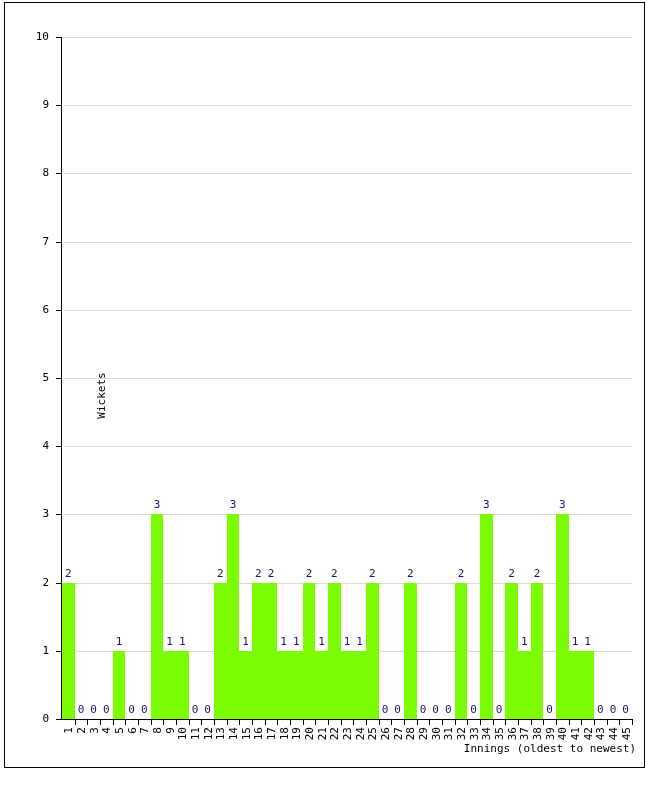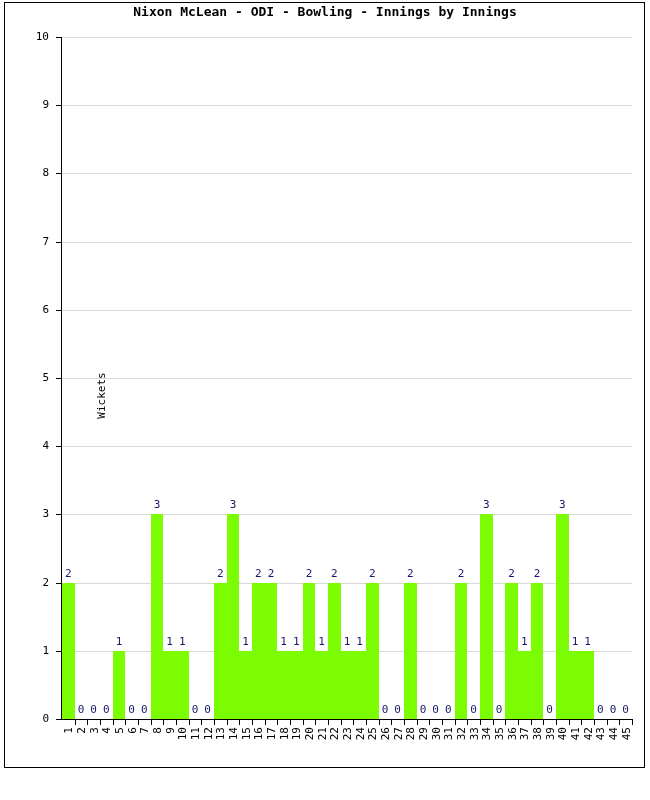--- a/index.html
+++ b/index.html
@@ -147,21 +147,20 @@
     font-family: "DejaVu Sans Mono", "Liberation Mono", monospace;
   }
 </style>
 </head>
 <body>
 
 <div id="page">
 
   <div id="outer-frame"></div>
 
-  <div id="chart-title">Nixon McLean - ODI - Bowling - Innings by Innings</div>
 
   <div id="plot-frame-left"></div>
   <div id="plot-frame-bottom"></div>
 
   <div id="plot">
     <div id="ylabel">Wickets</div>
     <div id="y-axis-group">
         <div class="ytick-mark" style="top: 682px; left: -6px;"></div>
         <div class="ytick-label" style="left: -53px; top: 675px;">0</div>
         <div class="gridline" style="top: 613.8px;"></div>
@@ -265,20 +264,21 @@
         <div class="bar-value" style="left: 506.667px; width: 12.6667px; top: 597.8px; color: rgb(23, 23, 102);">1</div>
         <div class="bar" style="left: 519.333px; width: 12.6667px; height: 68.2px; background: rgb(124, 252, 0);"></div>
         <div class="bar-value" style="left: 519.333px; width: 12.6667px; top: 597.8px; color: rgb(23, 23, 102);">1</div>
         <div class="bar-value" style="left: 532px; width: 12.6667px; top: 666px; color: rgb(23, 23, 102);">0</div>
         <div class="bar-value" style="left: 544.667px; width: 12.6667px; top: 666px; color: rgb(23, 23, 102);">0</div>
         <div class="bar-value" style="left: 557.333px; width: 12.6667px; top: 666px; color: rgb(23, 23, 102);">0</div>
       </div>
     <div id="x-axis-group"></div>
   </div>
 
+  <div id="xlabel">Innings (oldest to newest)</div>
 
 
 <div class="xtick-mark" style="left: 74.6667px;"></div>
     <div class="xtick-label" style="left: 63.3333px;">1</div>
     <div class="xtick-mark" style="left: 87.3333px;"></div>
     <div class="xtick-label" style="left: 76px;">2</div>
     <div class="xtick-mark" style="left: 100px;"></div>
     <div class="xtick-label" style="left: 88.6667px;">3</div>
     <div class="xtick-mark" style="left: 112.667px;"></div>
     <div class="xtick-label" style="left: 101.333px;">4</div>

